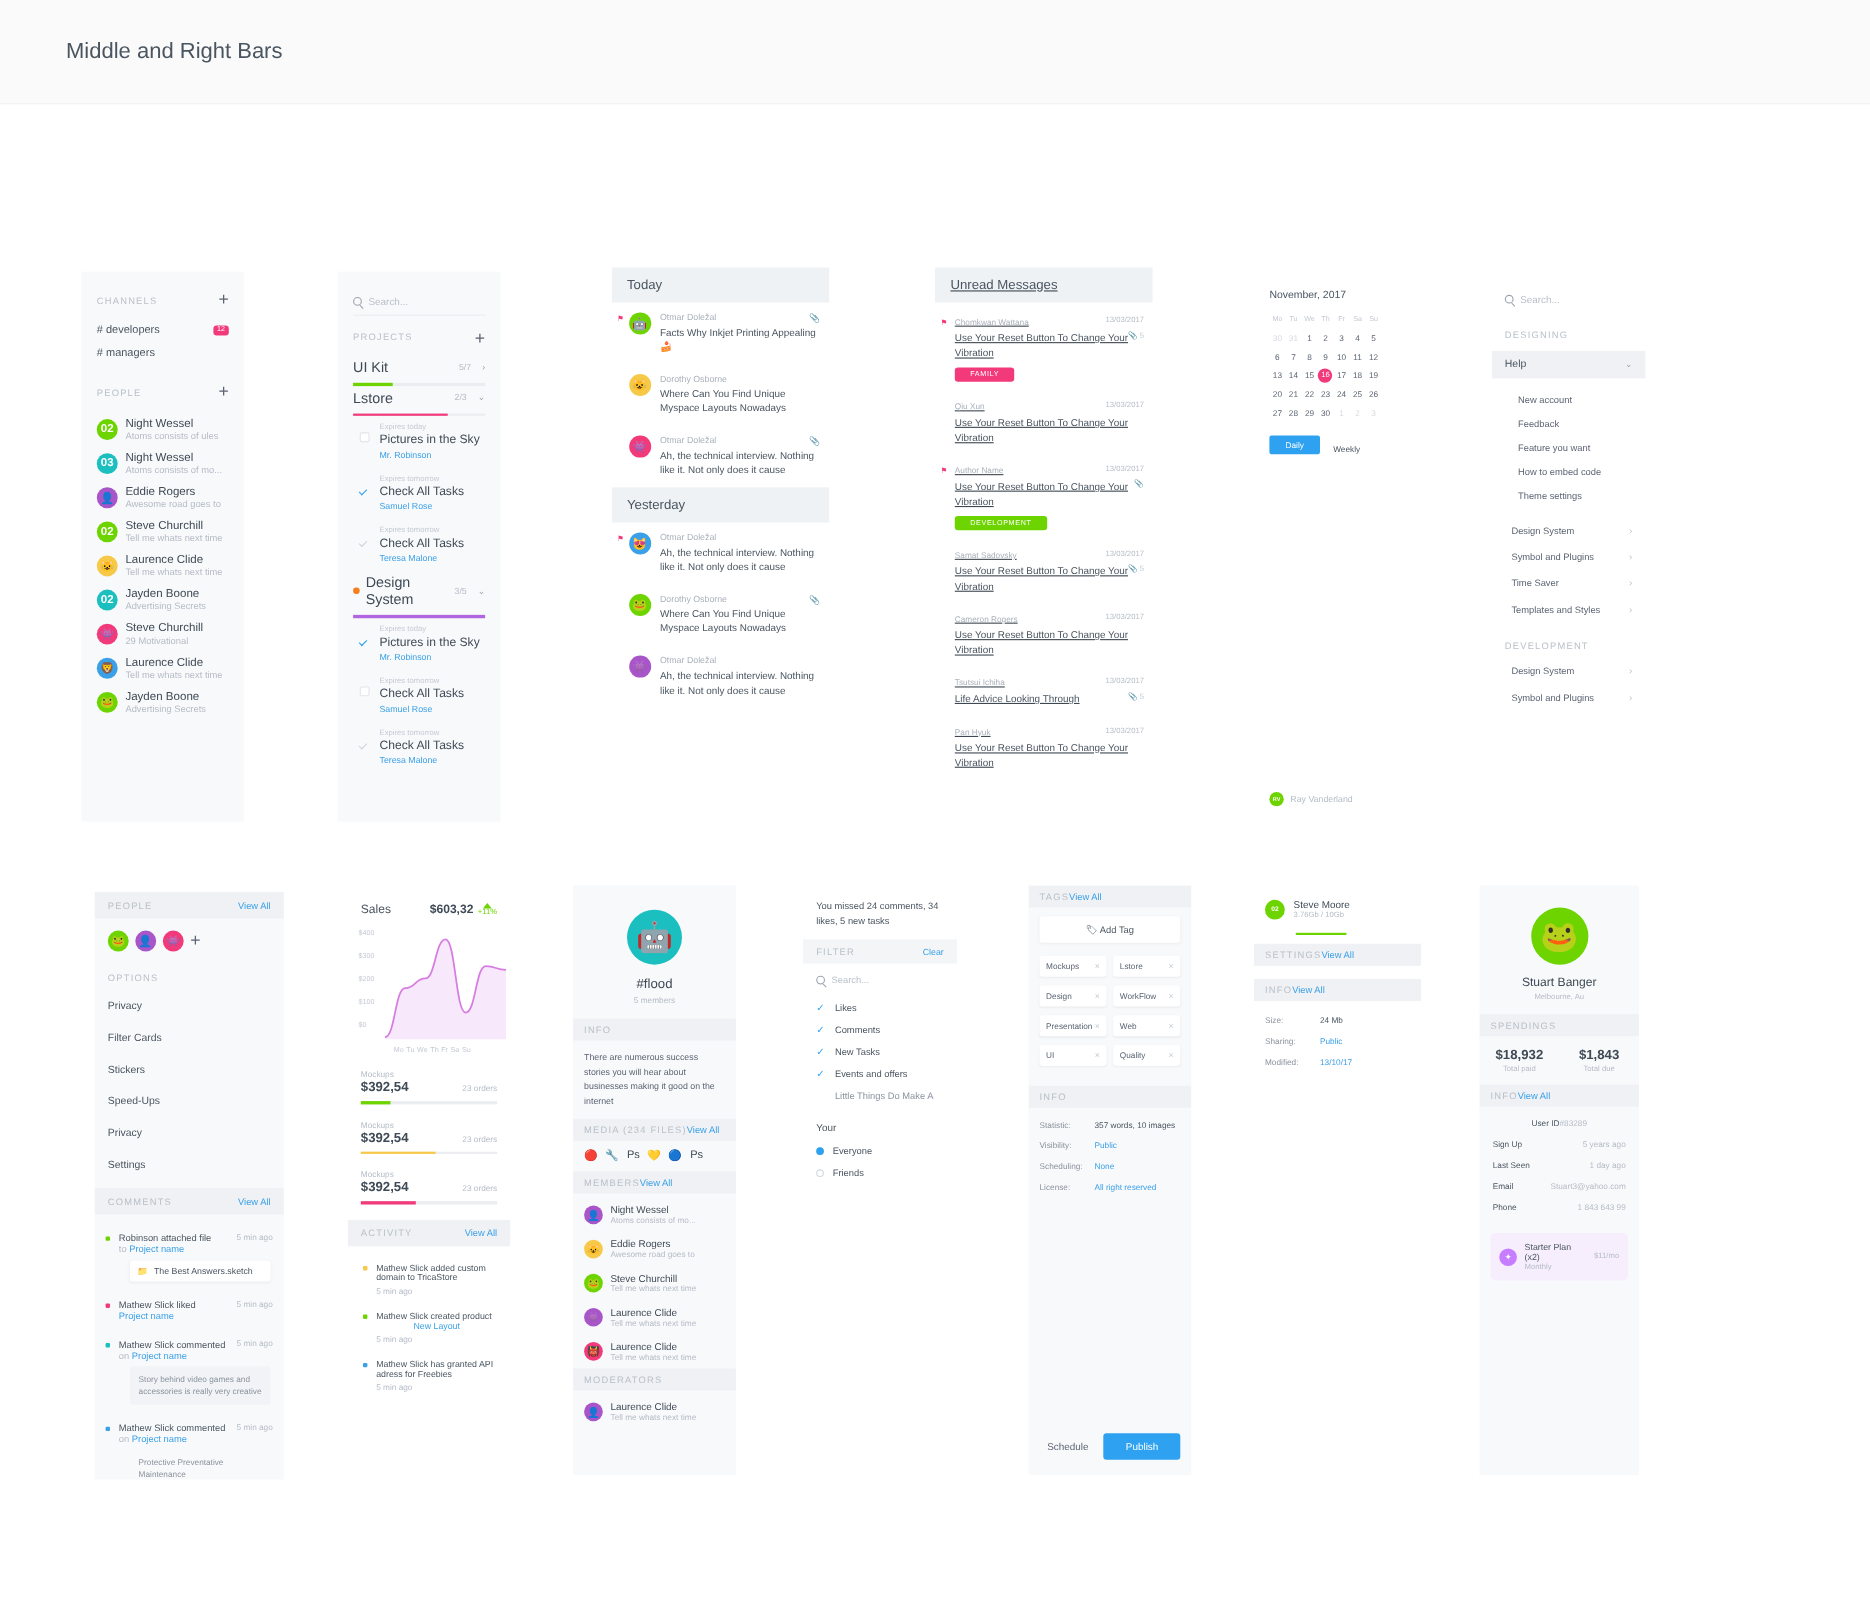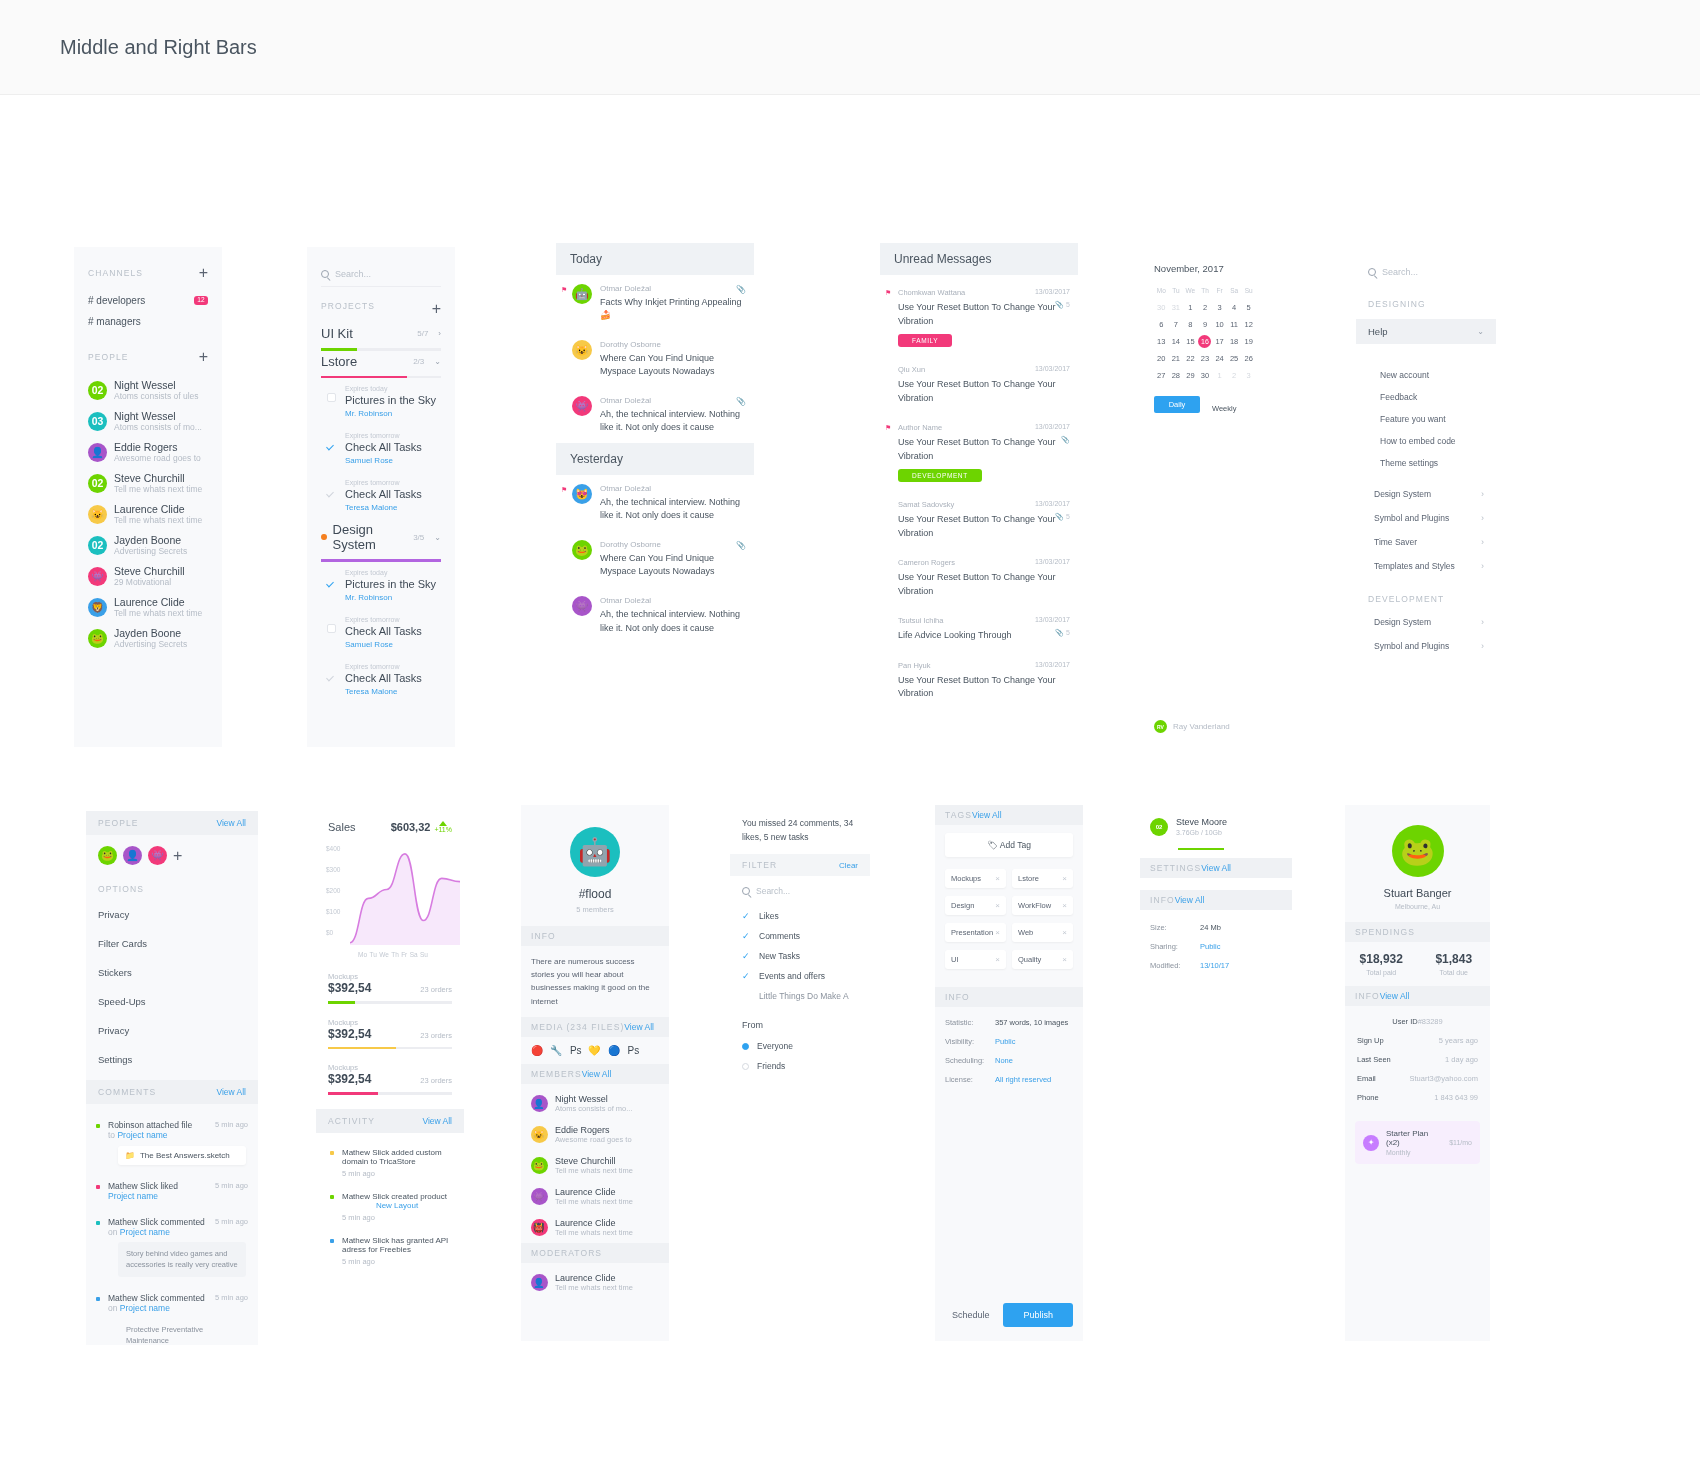--- a/index.html
+++ b/index.html
@@ -80,21 +80,21 @@
   
   #p3 { left:556px; top:148px; width:198px; height:505px; }
   .msg-head { background:#eff2f5; padding:9px 14px; font-size:12px; color:#4a5560; }
   .msg { display:flex; gap:8px; padding:9px 10px 9px 16px; position:relative; }
   .msg .mn { font-size:8px; color:#aab1bb; margin-bottom:3px; }
   .msg .mb { font-size:9px; color:#4a5560; line-height:1.45; }
   .flag { position:absolute; left:5px; top:11px; font-size:7px; color:#f2397a; }
   .clip { position:absolute; right:8px; top:10px; font-size:8px; color:#c3c9d2; }
 
   
-  #p4 { left:880px; top:148px; width:198px; height:505px; }
+  #p4 { left:850px; top:148px; width:198px; height:505px;text-decoration:underline; }
   .um { padding:9px 10px 9px 18px; position:relative; }
   .um .un { font-size:7.5px; color:#aab1bb; margin-bottom:4px; }
   .um .ub { font-size:9px; color:#4a5560; line-height:1.5; }
   .um .ud { position:absolute; right:8px; top:9px; font-size:7px; color:#b5bcc6; }
   .um .uic { position:absolute; right:8px; top:22px; font-size:7px; color:#c3c9d2; }
   .tag { display:inline-block; color:#fff; font-size:6.5px; letter-spacing:.6px;
          padding:3px 14px; border-radius:3px; margin-top:6px; }
 
   
   #p5 { left:1146px; top:152px; width:118px; height:500px; }
@@ -592,21 +592,21 @@
       <div class="searchbar">
         <span class="mag"></span>
         <span>Search...</span>
       </div>
       <div class="sec-label" style="margin-top:22px">DESIGNING</div>
     </div>
     <div class="help-sel" style="margin-top:10px">
       <span>Help</span>
       <span class="chev">⌄</span>
     </div>
-    <div id="help-items" style="margin-top:20px">
+    <div id="help-items" style="margin-top:8px">
         <div class="help-sub">New account</div>
         <div class="help-sub">Feedback</div>
         <div class="help-sub">Feature you want</div>
         <div class="help-sub">How to embed code</div>
         <div class="help-sub">Theme settings</div>
       </div>
     <div id="designing-nav" style="margin-top:8px">
         <div class="nav-row">
           <span>Design System</span>
           <span class="ar">›</span>
@@ -905,21 +905,21 @@
           <span>New Tasks</span>
         </div>
         <div class="fitem">
           <span class="tick">✓</span>
           <span>Events and offers</span>
         </div>
         <div class="fitem">
           <span style="color: rgb(139, 147, 158); margin-left: 17px;">Little Things Do Make A</span>
         </div>
       </div>
-    <div class="fromhead">From</div>
+    <div class="fromhead">Your</div>
     <div id="from-items">
         <div class="fitem">
           <span class="radio on"></span>
           <span>Everyone</span>
         </div>
         <div class="fitem">
           <span class="radio off"></span>
           <span>Friends</span>
         </div>
       </div>

